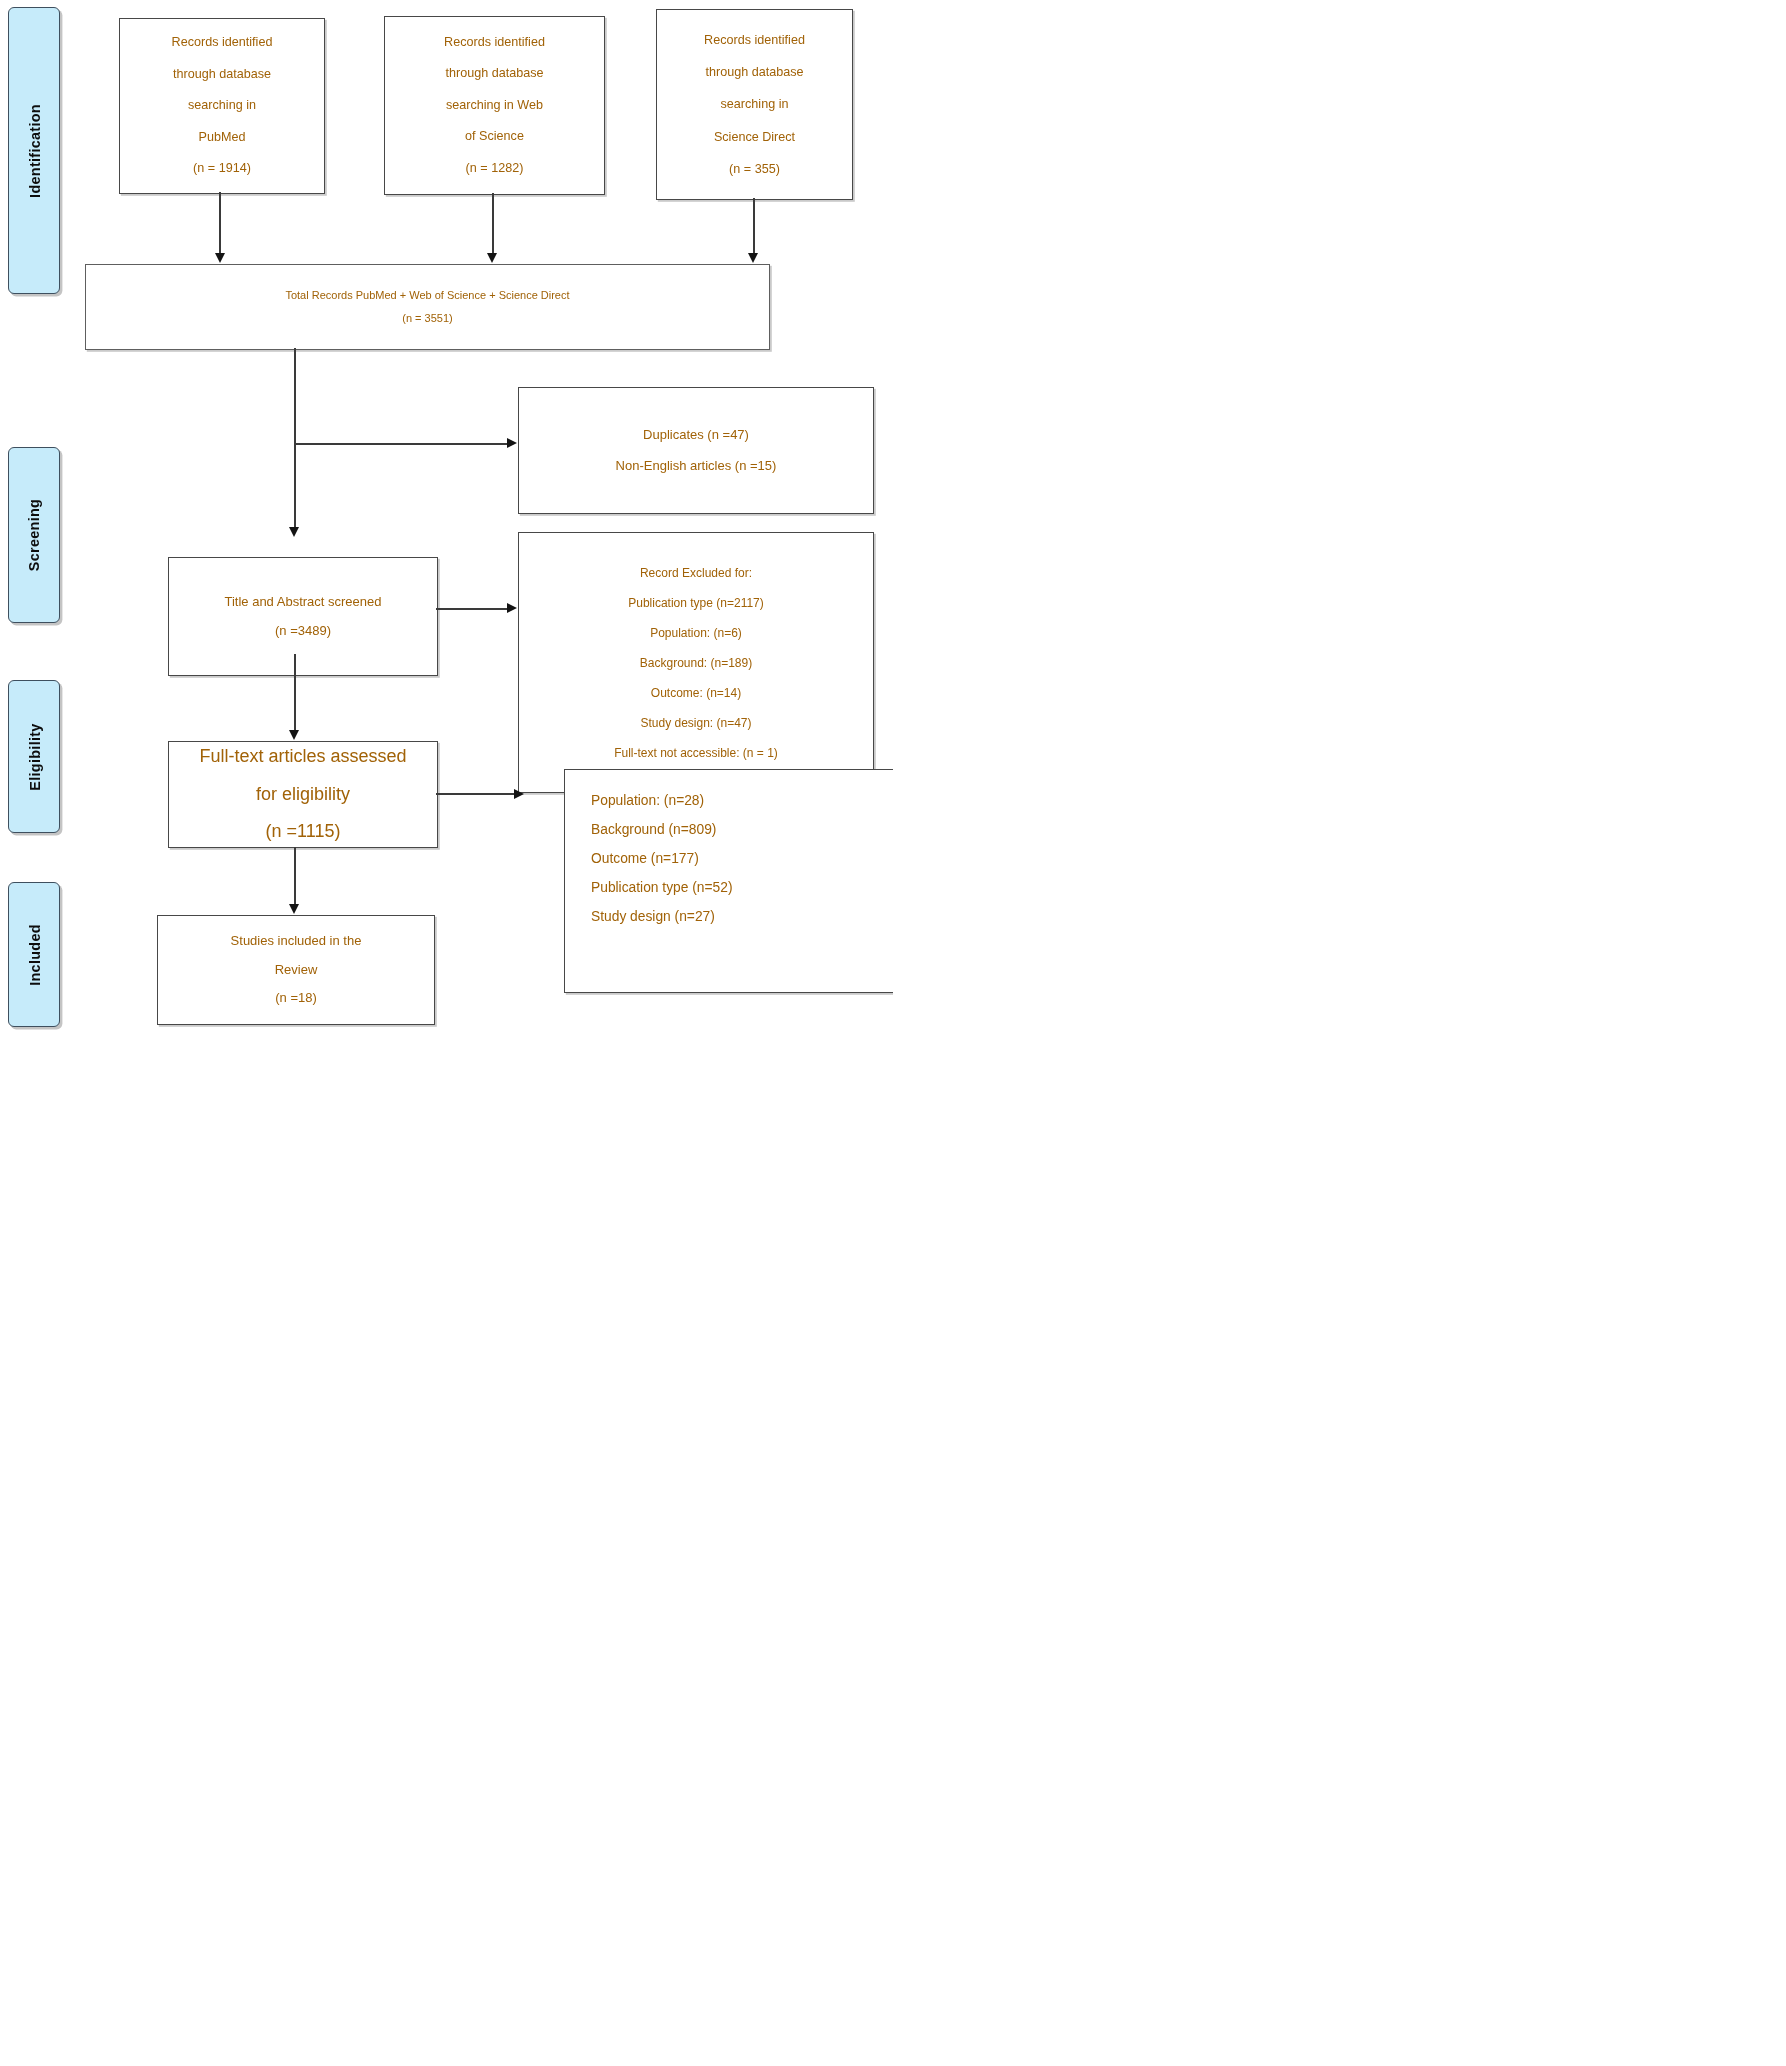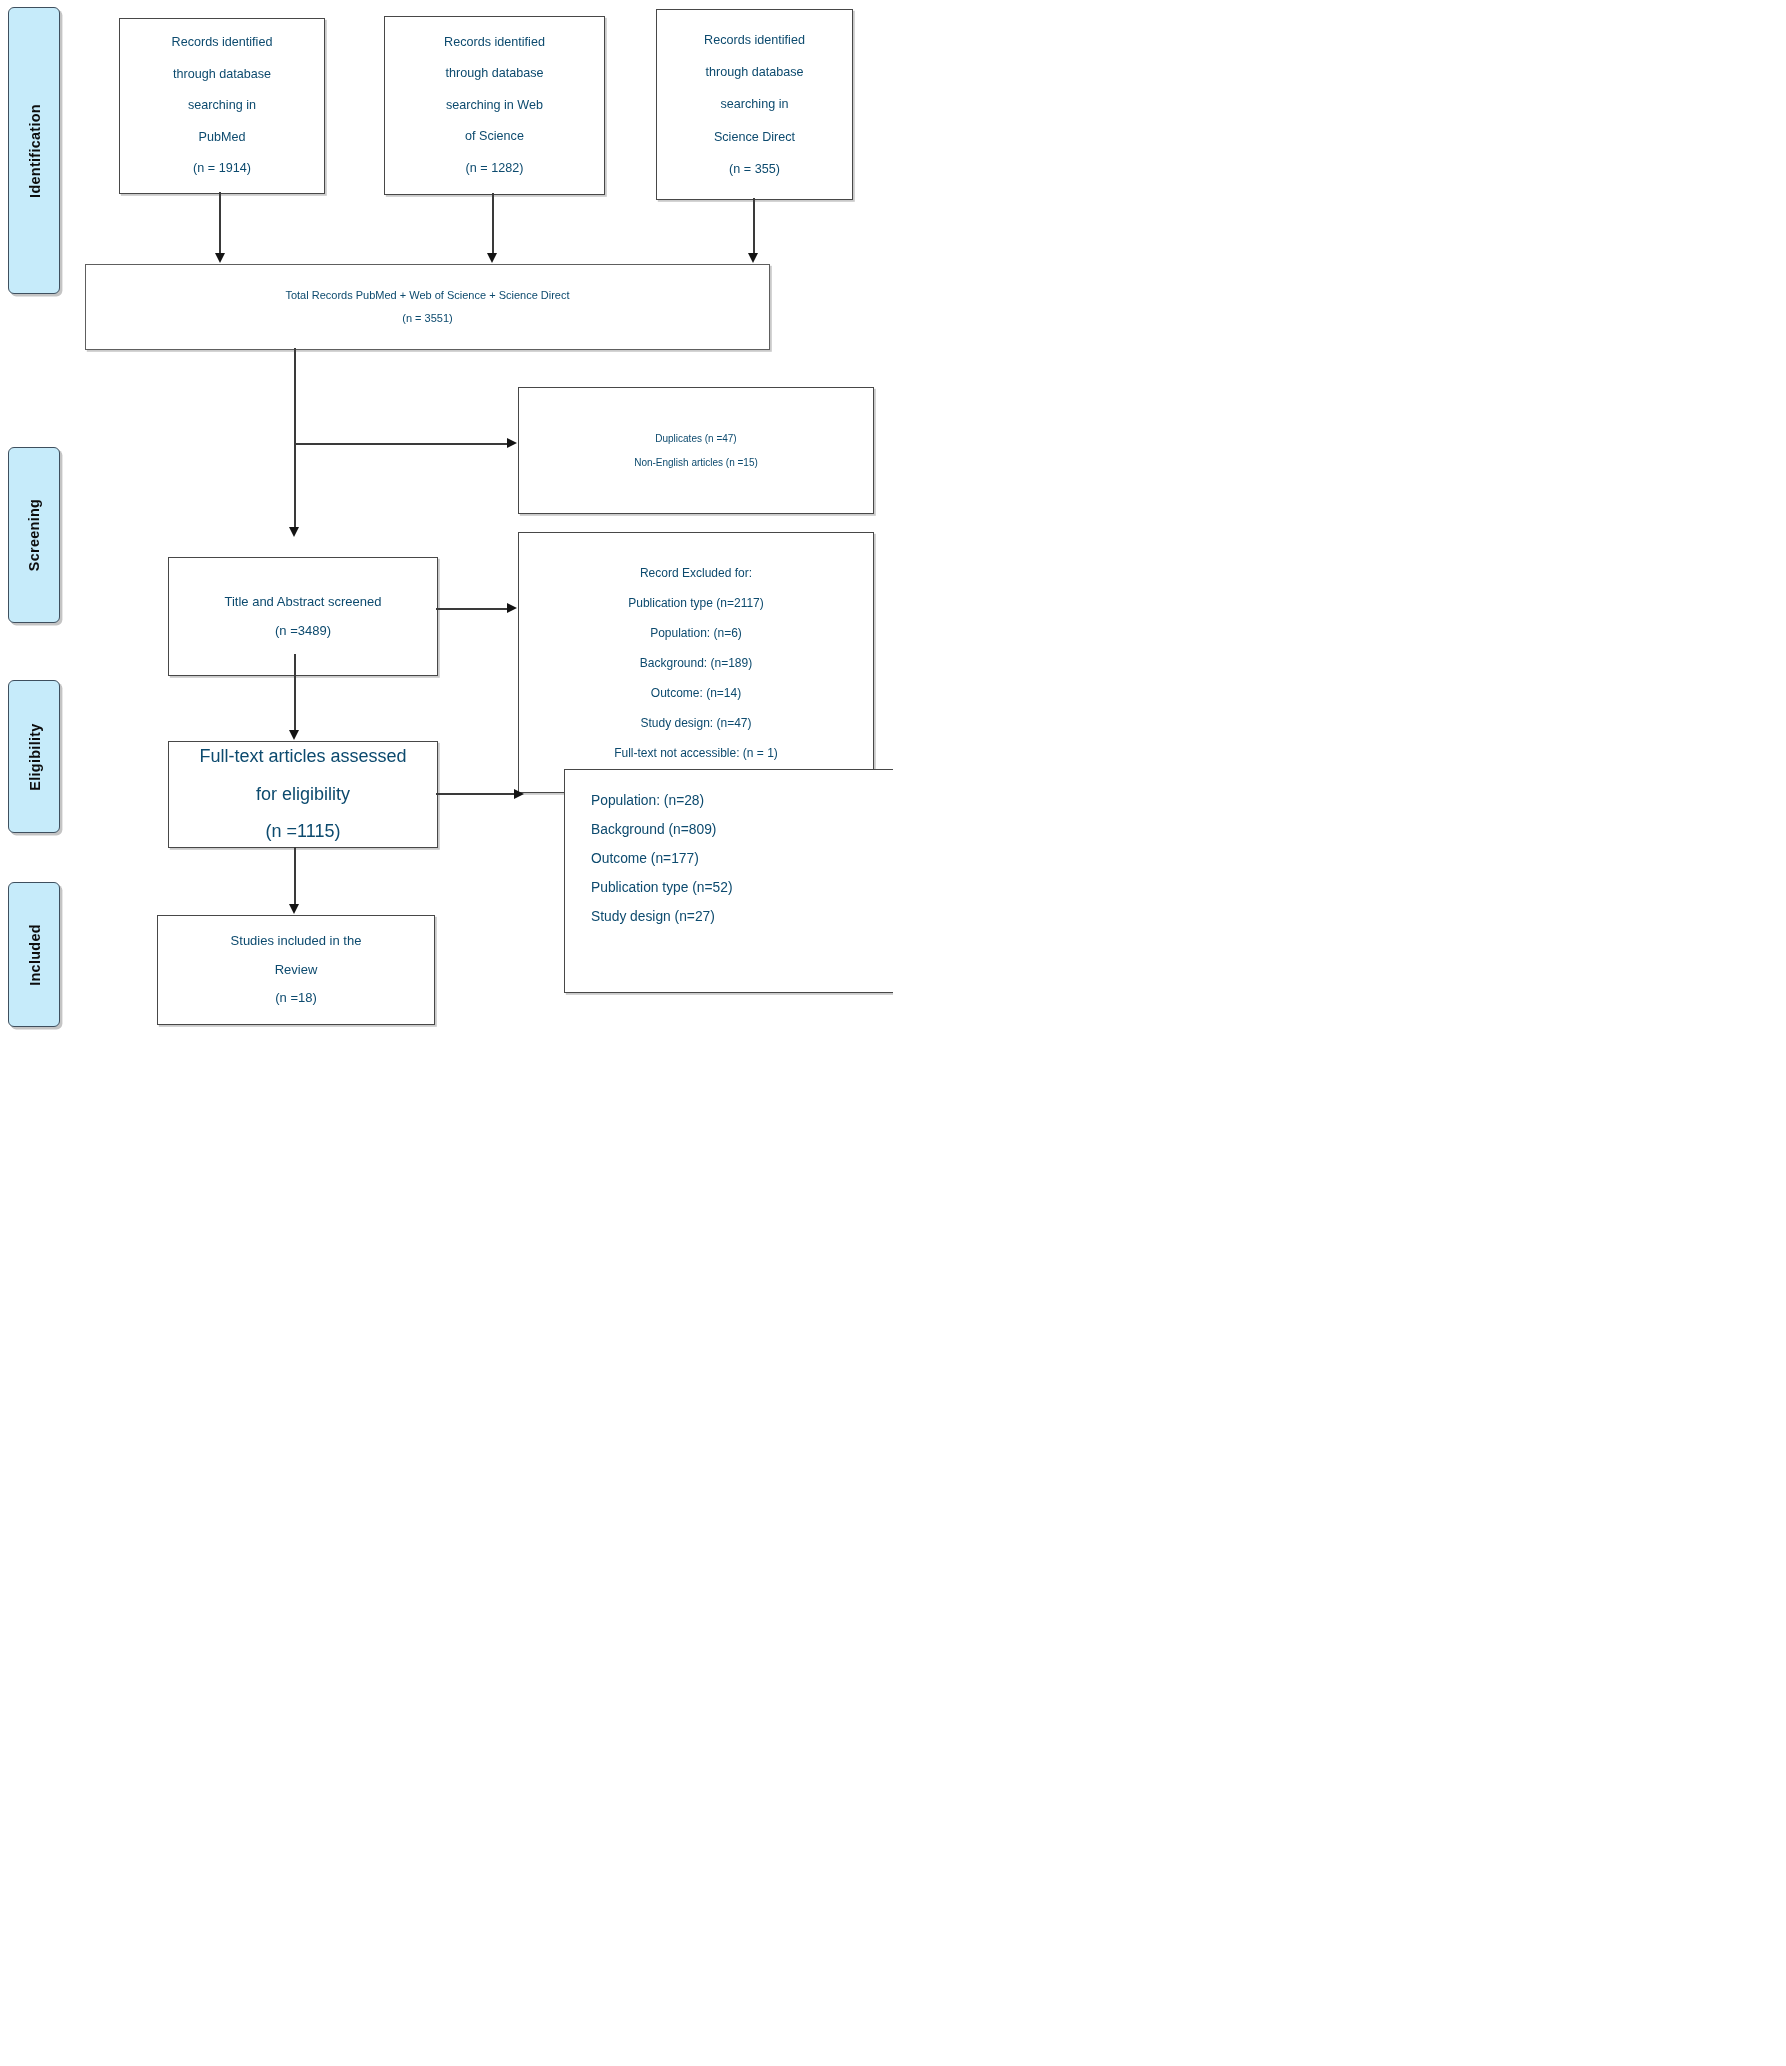--- a/index.html
+++ b/index.html
@@ -29,27 +29,27 @@
     color:#0d0d0d;
   }
   
   .node{
     position:absolute;background:#ffffff;
     border:1.8px solid #484848;
     box-shadow:1.8px 1.8px 0 rgba(150,150,150,.5);
     display:flex;align-items:center;justify-content:center;
     text-align:center;
     white-space:pre-line;
-    color:#0c4a6e;
+    color:#a16207;
   }
   #box-pubmed    {left:119px; top:18px;  width:204px;  height:174px; font-size:12.6px; line-height:2.5;}
   #box-wos       {left:384px; top:16px;  width:219px;  height:177px; font-size:12.6px; line-height:2.5;}
   #box-sd        {left:656px;top:9px;  width:195px;  height:189px; font-size:12.6px; line-height:2.55;}
   #box-total     {left:85px; top:264px; width:683px; height:84px; font-size:11px; line-height:2.1; border-color:#5e5e5e;}
-  #box-duplicates{left:518px; top:387px; width:354px;  height:125px; font-size:10px; line-height:2.35;}
+  #box-duplicates{left:518px; top:387px; width:354px;  height:125px; font-size:13px; line-height:2.35;}
   #box-title     {left:168px; top:538px; width:268px;  height:117px; font-size:13px; line-height:2.2;margin-top:19px;}
   #box-excluded  {left:518px; top:532px; width:354px;  height:259px; font-size:12px; line-height:2.5;}
   #box-fulltext  {left:168px; top:741px;width:268px;  height:105px; font-size:18px; line-height:2.1;}
   #box-population{left:524px; top:769px;width:360px;  height:224px; font-size:13.8px; line-height:2.1;
                   display:block; text-align:left; padding:17px 0 0 26px; box-sizing:border-box;margin-left:40px;}
   #box-studies   {left:157px; top:915px;width:276px;  height:108px; font-size:13px; line-height:2.2;}
   
   .vline{position:absolute;width:1.8px;background:#3a3a3a;}
   .hline{position:absolute;height:1.8px;background:#3a3a3a;}
   .arr-d{position:absolute;width:0;height:0;

